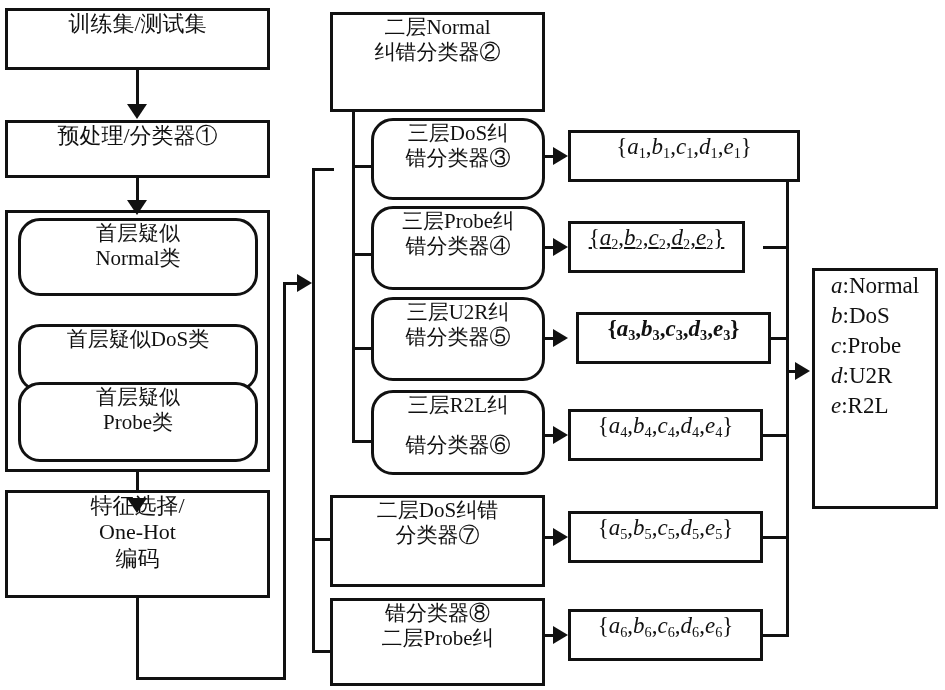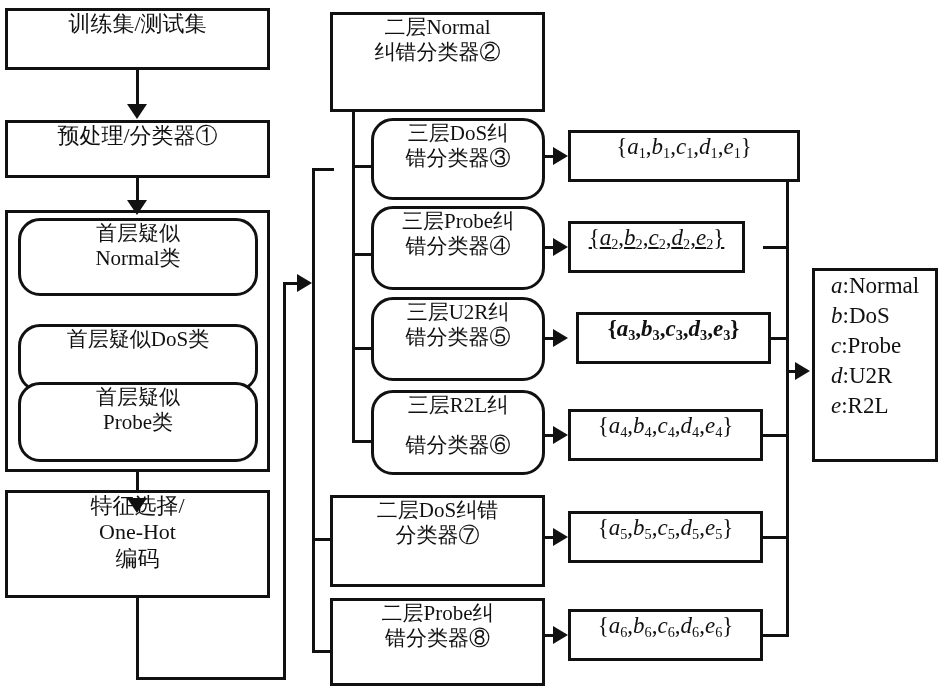--- a/index.html
+++ b/index.html
@@ -188,22 +188,22 @@
     <span class="ln">三层R2L纠</span>
     <span class="ln">错分类器⑥</span>
   </div>
 
   <div class="node fs21" style="left:330px; top:495px; width:215px; height:92px;">
     <span class="ln">二层DoS纠错</span>
     <span class="ln">分类器⑦</span>
   </div>
 
   <div class="node fs21" style="left:330px; top:598px; width:215px; height:88px;">
+    <span class="ln">错分类器⑧</span>
     <span class="ln">二层Probe纠</span>
-    <span class="ln">错分类器⑧</span>
   </div>
 
   <div class="ln-h" style="left:545px; top:155px; width:20px;"></div>
   <div class="arrow-r" style="left:553px; top:147px;"></div>
 
   <div class="ln-h" style="left:545px; top:246px; width:20px;"></div>
   <div class="arrow-r" style="left:553px; top:238px;"></div>
 
   <div class="ln-h" style="left:545px; top:337px; width:20px;"></div>
   <div class="arrow-r" style="left:553px; top:329px;"></div>
@@ -245,21 +245,21 @@
   <div class="ln-h" style="left:763px; top:246px; width:25px;"></div>
   <div class="ln-h" style="left:763px; top:337px; width:25px;"></div>
   <div class="ln-h" style="left:763px; top:434px; width:25px;"></div>
   <div class="ln-h" style="left:763px; top:536px; width:25px;"></div>
   <div class="ln-h" style="left:763px; top:634px; width:25px;"></div>
   <div class="ln-v" style="left:786px; top:155px; height:482px;"></div>
 
   <div class="ln-h" style="left:786px; top:370px; width:20px;"></div>
   <div class="arrow-r" style="left:795px; top:362px;"></div>
 
-  <div class="node legend-box" style="left:812px; top:268px; width:126px; height:194px;">
+  <div class="node legend-box" style="left:812px; top:268px; width:126px; height:241px;">
     <span class="legend-line"><i>a</i>:<span style="display:inline">Normal</span></span>
     <span class="legend-line"><i>b</i>:<span style="display:inline">DoS</span></span>
     <span class="legend-line"><i>c</i>:<span style="display:inline">Probe</span></span>
     <span class="legend-line"><i>d</i>:<span style="display:inline">U2R</span></span>
     <span class="legend-line"><i>e</i>:<span style="display:inline">R2L</span></span>
   </div>
 
 </div>
 
 </body></html>

